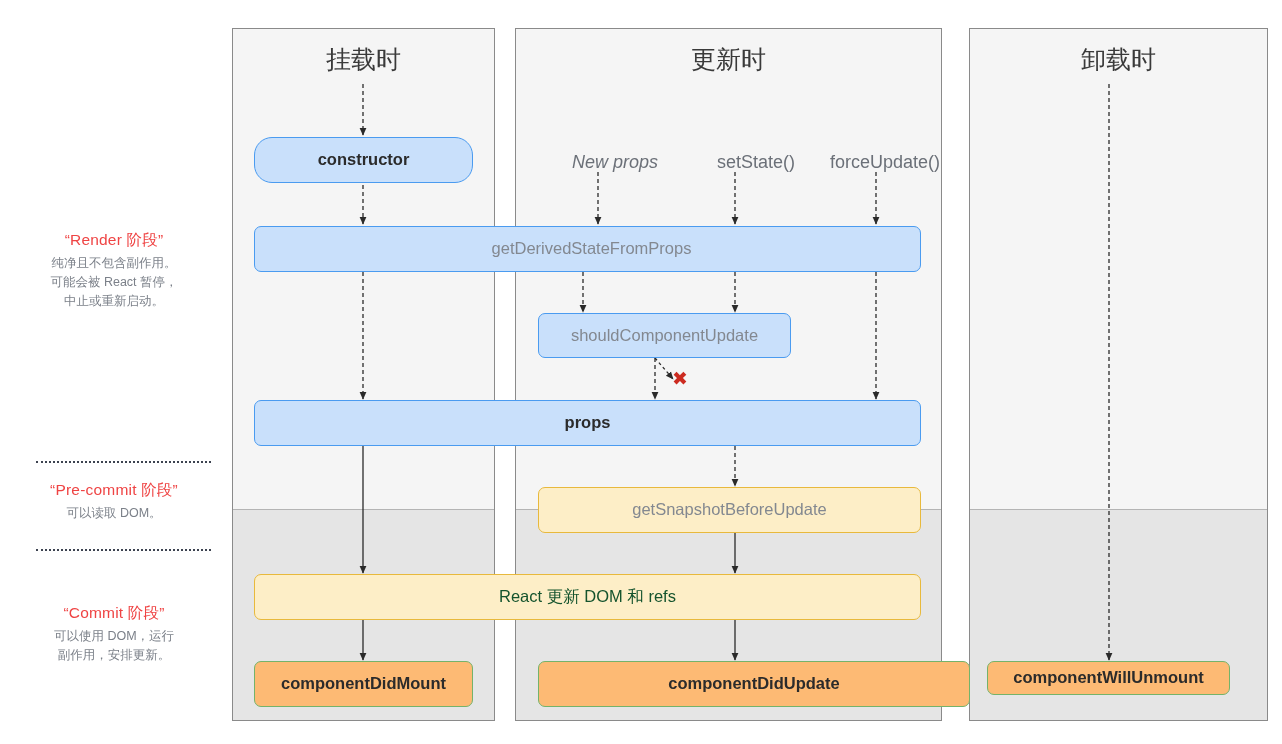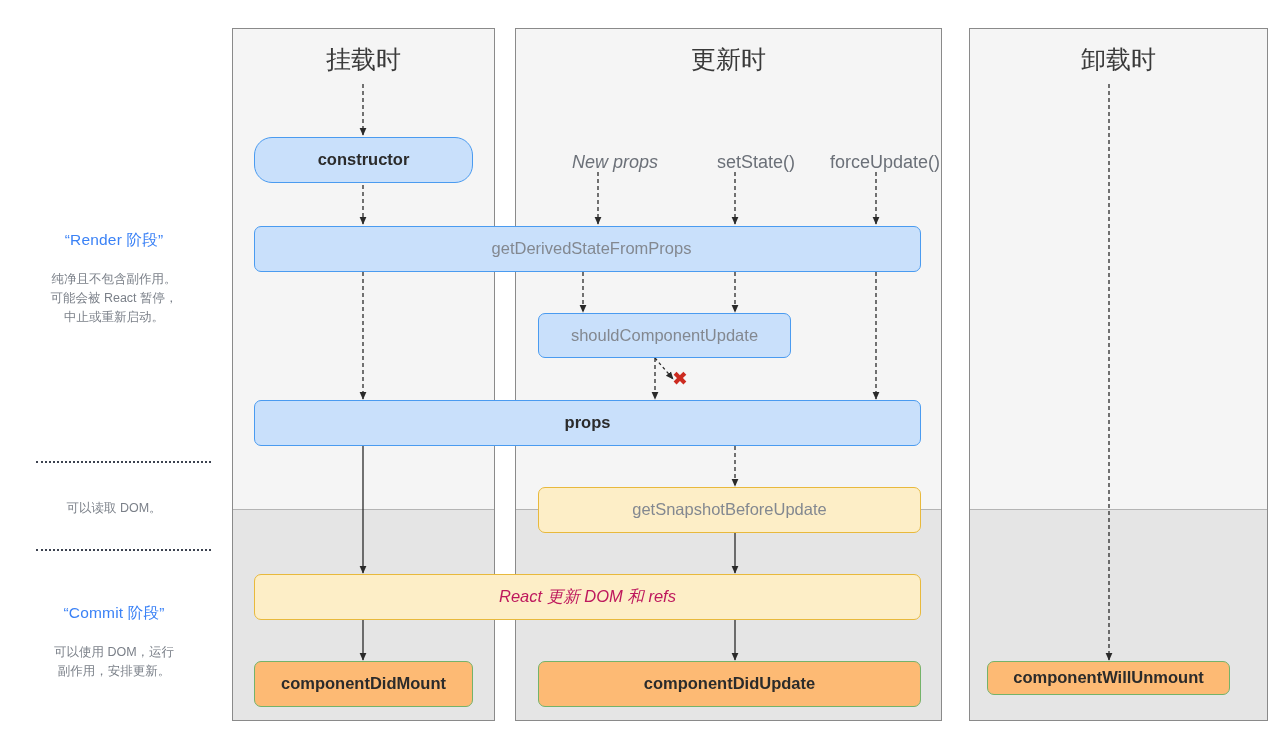--- a/index.html
+++ b/index.html
@@ -25,29 +25,29 @@
   
   .phase-legend {
     position: absolute;
     left: 8px;
     width: 212px;
     text-align: center;
     color: #6b6f76;
   }
   .phase-title {
     font-size: 15.5px;
-    color: #3b82f6;
+    color: #ef4444;
     letter-spacing: .2px;
     white-space: nowrap;
   }
   .phase-desc {
     font-size: 12.5px;
     line-height: 19px;
     color: #7b8089;
-    margin-top: 19px;
+    margin-top: 3px;
   }
   .dotted-sep {
     position: absolute;
     left: 36px;
     width: 175px;
     border-top: 2px dotted #3d4350;
     height: 0;
   }
 
   
@@ -98,21 +98,21 @@
     background: #fdeec7;
     border: 1.4px solid #e8b93c;
   }
   .node.green {
     background: #fdba74;
     border: 1.4px solid #74b36a;
   }
   .node-label { line-height: 1.2; }
   .lbl-bold { font-weight: bold; color: #2b2b2b; font-size: 16.5px; }
   .lbl-gray { color: #838890; font-size: 16.5px; font-weight: normal; }
-  .lbl-italic { font-style: italic; color: #be185d; font-size: 16.5px; }
+  .lbl-italic { color: #14532d; font-size: 16.5px; }
 
   
   .trigger {
     position: absolute;
     font-size: 18px;
     color: #6b7078;
     text-align: right;
     white-space: nowrap;
     z-index: 6;
   }
@@ -135,20 +135,21 @@
   <div class="phase-legend" style="top:230px;">
     <div class="phase-title">“Render 阶段”</div>
     <div class="phase-desc" style="white-space:pre-line;">纯净且不包含副作用。
 可能会被 React 暂停，
 中止或重新启动。</div>
   </div>
 
   <div class="dotted-sep" style="top:461px;"></div>
 
   <div class="phase-legend" style="top:480px;">
+    <div class="phase-title">“Pre-commit 阶段”</div>
     <div class="phase-desc" style="white-space:pre-line;">可以读取 DOM。</div>
   </div>
 
   <div class="dotted-sep" style="top:549px;"></div>
 
   <div class="phase-legend" style="top:603px;">
     <div class="phase-title">“Commit 阶段”</div>
     <div class="phase-desc" style="white-space:pre-line;">可以使用 DOM，运行
 副作用，安排更新。</div>
   </div>
@@ -232,21 +233,21 @@
   </div>
 
   <div class="node yellow" style="left:254px; top:574px; width:667px; height:46px;">
     <span class="node-label lbl-italic">React 更新 DOM 和 refs</span>
   </div>
 
   <div class="node green" style="left:254px; top:661px; width:219px; height:46px;">
     <span class="node-label lbl-bold">componentDidMount</span>
   </div>
 
-  <div class="node green" style="left:538px; top:661px; width:383px; height:46px;">
+  <div class="node green" style="left:538px; top:661px; width:432px; height:46px;">
     <span class="node-label lbl-bold">componentDidUpdate</span>
   </div>
 
   <div class="node green" style="left:987px; top:661px; width:243px; height:34px;">
     <span class="node-label lbl-bold">componentWillUnmount</span>
   </div>
 
 </div>
 
 </body></html>

